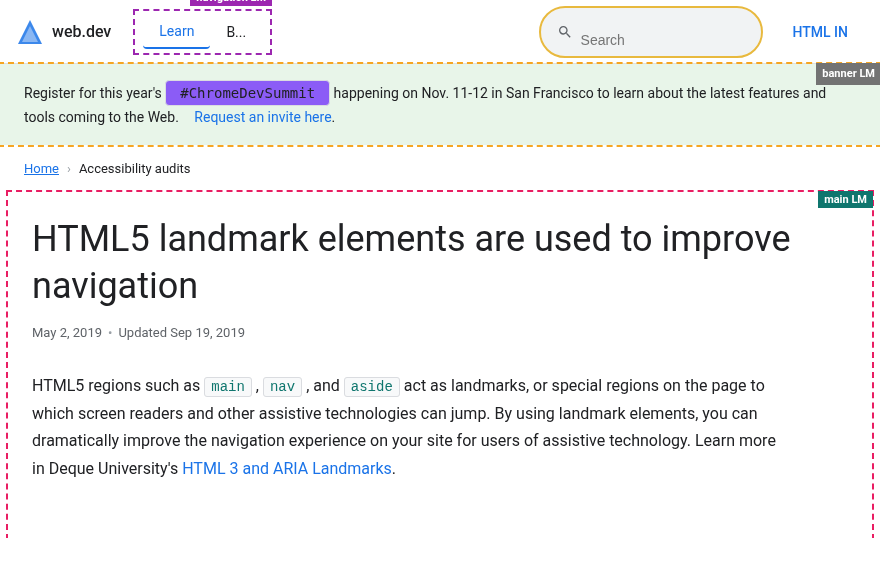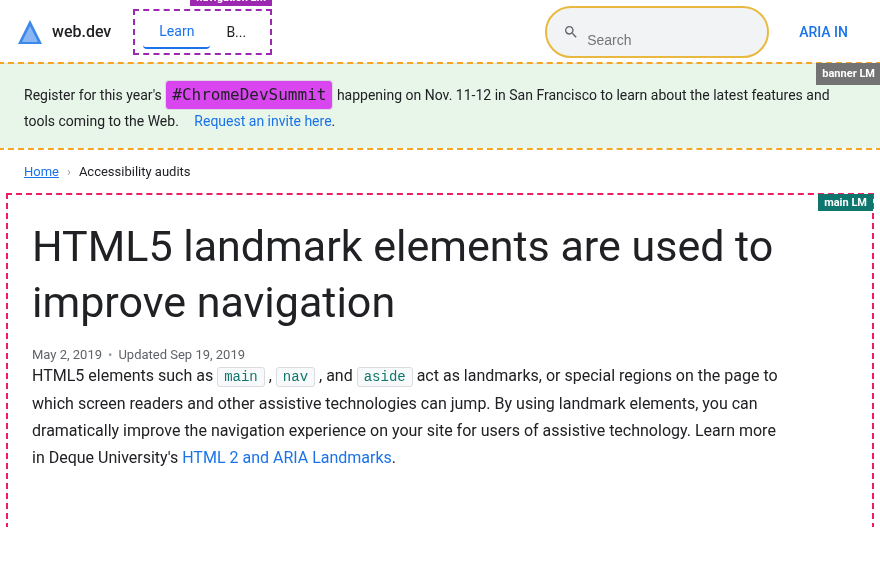--- a/index.html
+++ b/index.html
@@ -109,23 +109,23 @@
       background: #737373;
       color: white;
       font-size: 11px;
       font-weight: bold;
       padding: 2px 6px;
     }
     .hashtag-badge {
       display: inline-block;
       border: 1px solid #dadce0;
       border-radius: 4px;
-      padding: 1px 6px;
-      font-size: 16px;
-      background: #d946ef;
+      padding: 1px 14px;
+      font-size: 14px;
+      background: #8b5cf6;
       font-family: monospace;
     }
     .banner-link {
       color: #1a73e8;
       text-decoration: none;
       padding-left: 12px;
     }
 
     
     .breadcrumb {
@@ -159,31 +159,32 @@
       top: -1px;
       right: -1px;
       background: #0f766e;
       color: white;
       font-size: 11px;
       font-weight: bold;
       padding: 2px 6px;
     }
 
     .article-title {
-      font-size: 43px;
+      font-size: 36px;
       font-weight: 400;
       line-height: 1.3;
       color: #202124;
       margin-bottom: 16px;
       max-width: 760px;
     }
 
     .article-meta {
       font-size: 13px;
       color: #5f6368;
+      margin-bottom: 32px;
       display: flex;
       align-items: center;
       gap: 6px;
     }
     .meta-sep {
       color: #9aa0a6;
     }
 
     .article-body {
       font-size: 16px;
@@ -226,21 +227,21 @@
     <div class="nav-item">B...</div>
   </nav>
 
   <div class="search-area">
     <svg class="search-icon-svg" width="16" height="16" viewBox="0 0 24 24" fill="#5f6368">
       <path d="M15.5 14h-.79l-.28-.27A6.471 6.471 0 0 0 16 9.5 6.5 6.5 0 1 0 9.5 16c1.61 0 3.09-.59 4.23-1.57l.27.28v.79l5 4.99L20.49 19l-4.99-5zm-6 0C7.01 14 5 11.99 5 9.5S7.01 5 9.5 5 14 7.01 14 9.5 11.99 14 9.5 14z"></path>
     </svg>
     <input class="search-input" type="text" placeholder="Search" style="">
   </div>
 
-  <div class="sign-in-btn">ARIA IN</div>
+  <div class="sign-in-btn">HTML IN</div>
 </header>
 
 <div class="banner">
   <div class="banner-label">banner LM</div>
   <span>Register for this year's</span>
   <span class="hashtag-badge">#ChromeDevSummit</span>
   <span>happening on Nov. 11-12 in San Francisco to learn about the latest features and tools coming to the Web.</span>
   <a class="banner-link" href="#">Request an invite here</a><span>.</span>
 </div>
 
@@ -256,23 +257,23 @@
   <h1 class="article-title">HTML5 landmark elements are used to improve navigation</h1>
 
   <div class="article-meta">
     <span>May 2, 2019</span>
     <span class="meta-sep">•</span>
     <span>Updated Sep 19, 2019</span>
   </div>
 
   <div class="article-body">
     <p>
-      <span>HTML5 elements such as</span>
+      <span>HTML5 regions such as</span>
       <code class="code-tag">main</code>
       <span>,</span>
       <code class="code-tag">nav</code>
       <span>, and</span>
       <code class="code-tag">aside</code>
       <span>act as landmarks, or special regions on the page to which screen readers and other assistive technologies can jump. By using landmark elements, you can dramatically improve the navigation experience on your site for users of assistive technology. Learn more in Deque University's</span>
-      <a class="article-link" href="#">HTML 2 and ARIA Landmarks</a><span>.</span>
+      <a class="article-link" href="#">HTML 3 and ARIA Landmarks</a><span>.</span>
     </p>
   </div>
 </main>
 
 </body></html>

